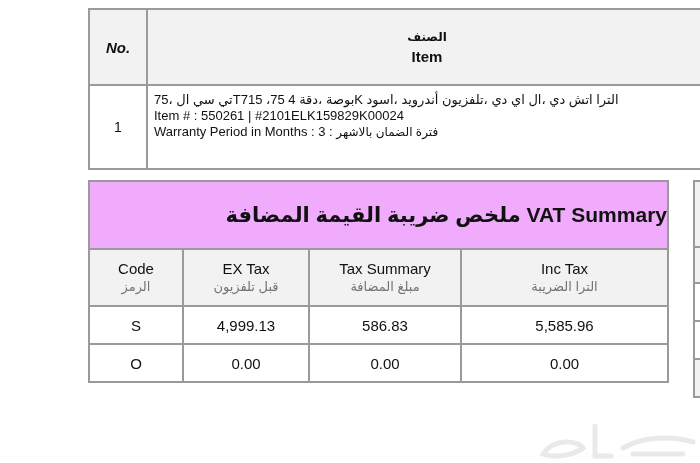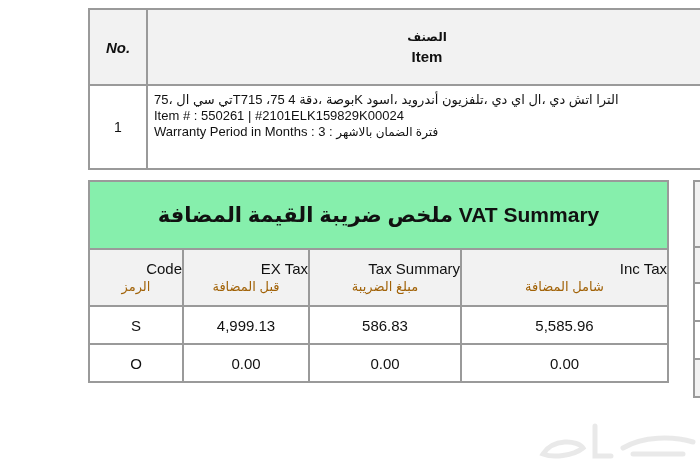--- a/index.html
+++ b/index.html
@@ -19,27 +19,27 @@
   #item-table th.item-h .en { font-size:15px; display:block; }
   #item-table td { height:76px; vertical-align:top; background:#fff; }
   #item-table td.num { text-align:center; vertical-align:middle; font-size:14px; }
   #item-table td.desc { padding:6px 0 0 6px; font-size:13px; line-height:16px; }
   .line { white-space:nowrap; display:block; }
   .arabic-small { font-size:12px; }
 
   
   #vat-table { left:88px; top:180px; width:581px; }
   #vat-table th.title {
-    background:#86efac; height:66px; font-size:21px; font-weight:bold; text-align:center;
+    background:#f0abfc; height:66px; font-size:21px; font-weight:bold; text-align:right;
   }
   #vat-table th.col {
     background:#f2f2f2; height:55px; font-weight:normal; text-align:center; line-height:18px;
   }
-  #vat-table th.col .en { display:block; font-size:15px;text-align:right; }
-  #vat-table th.col .ar { display:block; font-size:13px; color:#a16207; }
+  #vat-table th.col .en { display:block; font-size:15px; }
+  #vat-table th.col .ar { display:block; font-size:13px; color:#737373; }
   #vat-table td { height:36px; text-align:center; font-size:15px; background:#fff; }
 
   
   #side-table { left:693px; top:180px; width:40px; }
   #side-table td { background:#f2f2f2; }
 
   
   #watermark {
     position:absolute; left:533px; top:418px; width:165px; height:44px; opacity:0.55;
   }
@@ -78,29 +78,29 @@
       <span>VAT Summary</span>
     </th>
   </tr>
   <tr>
     <th class="col" style="width:92px">
       <span class="en">Code</span>
       <span class="ar">الرمز</span>
     </th>
     <th class="col" style="width:124px">
       <span class="en">EX Tax</span>
-      <span class="ar">قبل المضافة</span>
+      <span class="ar">قبل تلفزيون</span>
     </th>
     <th class="col" style="width:150px">
       <span class="en">Tax Summary</span>
-      <span class="ar">مبلغ الضريبة</span>
+      <span class="ar">مبلغ المضافة</span>
     </th>
     <th class="col">
       <span class="en">Inc Tax</span>
-      <span class="ar">شامل المضافة</span>
+      <span class="ar">الترا الضريبة</span>
     </th>
   </tr>
   <tr>
     <td>S</td>
     <td>4,999.13</td>
     <td>586.83</td>
     <td>5,585.96</td>
   </tr>
   <tr>
     <td>O</td>

